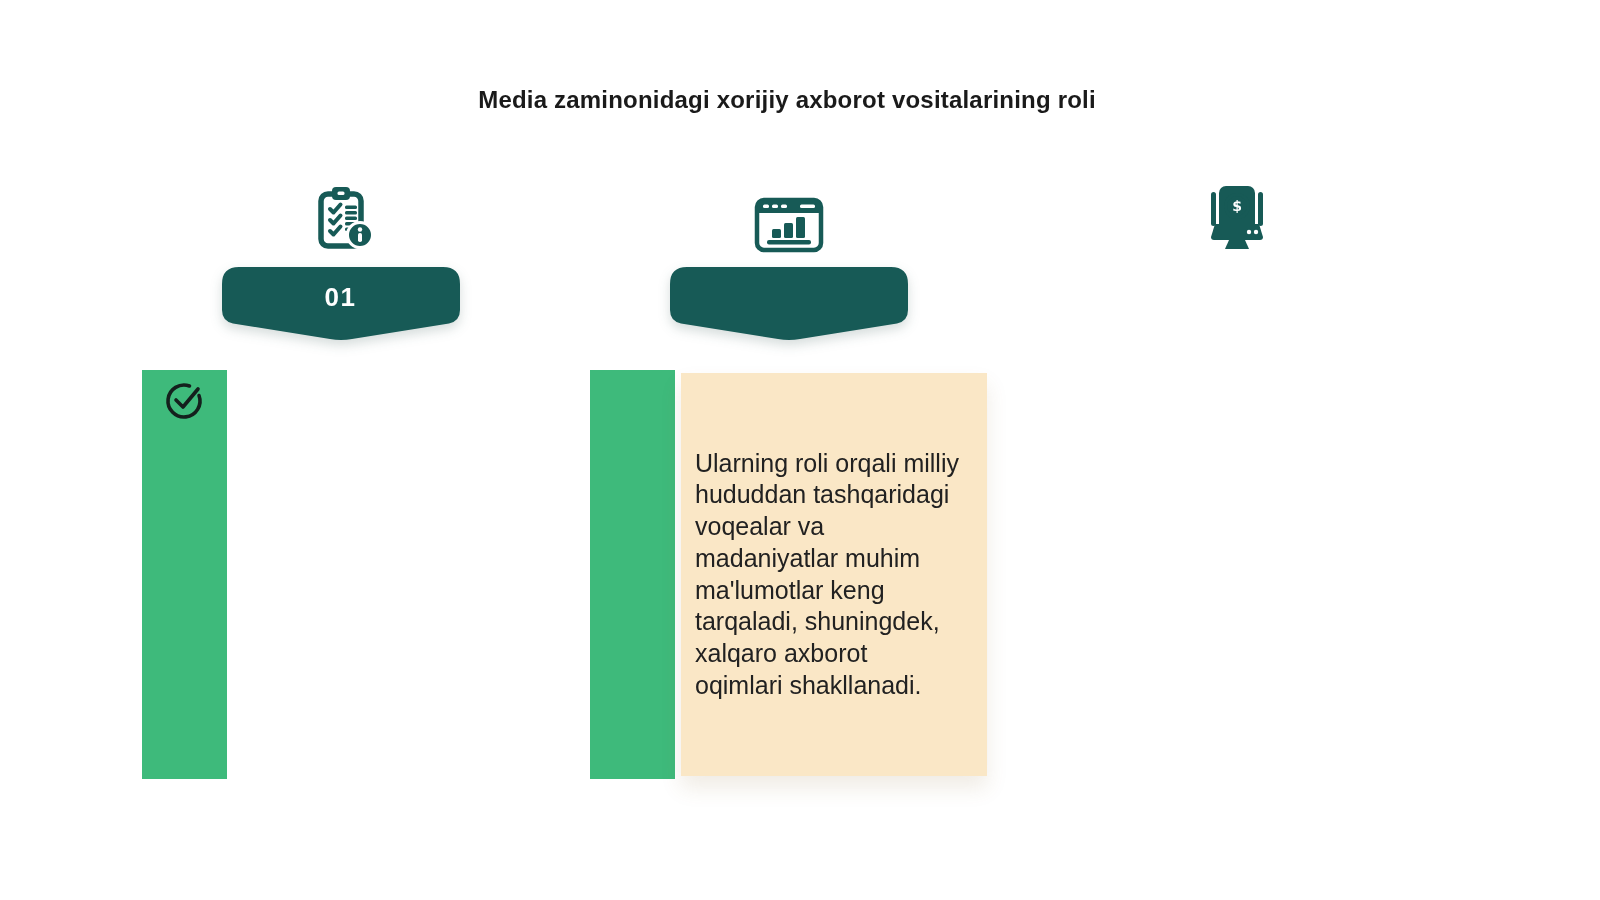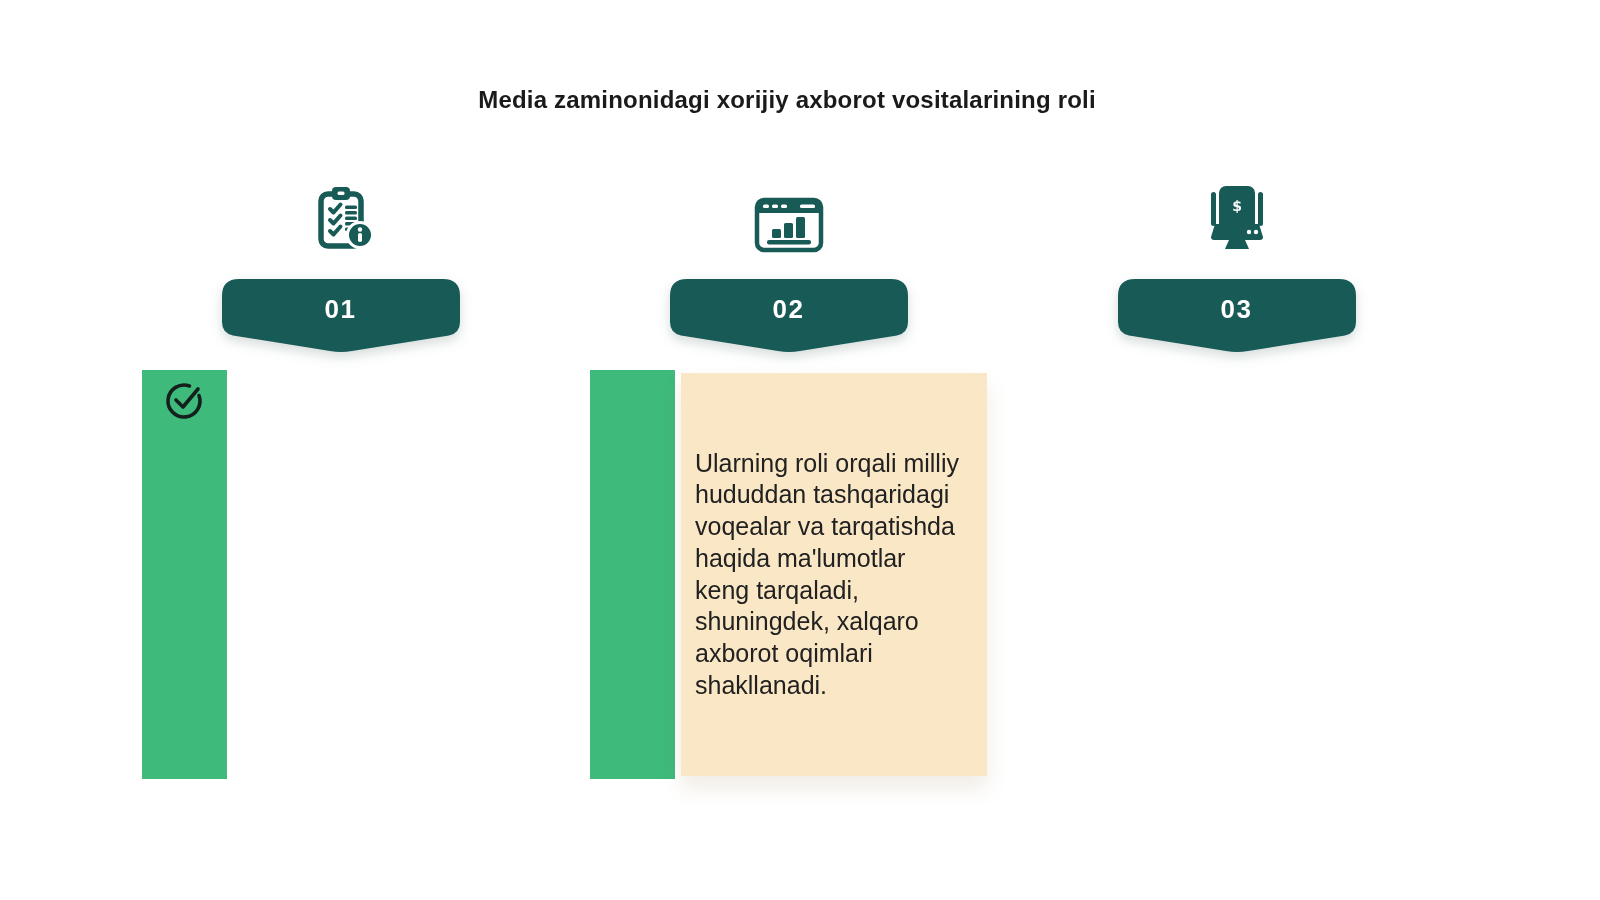--- a/index.html
+++ b/index.html
@@ -19,21 +19,21 @@
   .col{position:absolute;top:0;width:397px;height:900px;}
   .col-1{left:142px;}
   .col-2{left:590px;}
   .col-3{left:1038px;}
   .icon-wrap{
     position:absolute;top:182px;left:calc(50% - 40px);
     width:80px;height:72px;
     display:flex;align-items:flex-end;justify-content:center;
   }
   .banner{
-    position:absolute;top:278px;left:calc(50% - 120px);
+    position:absolute;top:266px;left:calc(50% - 120px);
     width:240px;height:80px;
     filter:drop-shadow(0 5px 6px rgba(20,60,55,0.18));
   }
   .banner svg{position:absolute;top:0;left:0;}
   .banner-shape{fill:var(--teal,#175a56);}
   .banner-number{
     position:absolute;top:0;left:0;width:240px;height:62px;
     display:flex;align-items:center;justify-content:center;
     color:var(--number_text,#fff);font-size:26px;font-weight:700;letter-spacing:1.5px;
   }
@@ -113,45 +113,38 @@
         <rect class="tealfill" x="14" y="46" width="44" height="4.5" rx="2"></rect>
         <rect class="tealfill" x="19" y="35" width="9" height="9" rx="1.5"></rect>
         <rect class="tealfill" x="31" y="29" width="9" height="15" rx="1.5"></rect>
         <rect class="tealfill" x="43" y="23" width="9" height="21" rx="1.5"></rect>
       </svg>
     </div>
     <div class="banner">
       <svg width="240" height="80" viewBox="0 0 240 80" aria-hidden="true">
         <path class="banner-shape" d="M18 1 H222 Q239 1 239 18 V44 Q239 55 228 57.5 L131 73 Q120 75 109 73 L12 57.5 Q1 55 1 44 V18 Q1 1 18 1 Z"></path>
       </svg>
-      <div class="banner-number">02</div>
     </div>
     <div class="card">
       <div class="stripe"></div>
       <div class="card-body">
-        <div class="card-text">Ularning roli orqali milliy hududdan tashqaridagi voqealar va tarqatishda haqida ma'lumotlar keng tarqaladi, shuningdek, xalqaro axborot oqimlari shakllanadi.</div>
+        <div class="card-text">Ularning roli orqali milliy hududdan tashqaridagi voqealar va madaniyatlar muhim ma'lumotlar keng tarqaladi, shuningdek, xalqaro axborot oqimlari shakllanadi.</div>
       </div>
     </div>
   </div>
 
   <div class="col col-3">
     <div class="icon-wrap">
       <svg width="72" height="72" viewBox="0 0 72 72" aria-hidden="true">
         <rect class="tealfill" x="10" y="10" width="5" height="34" rx="2.5"></rect>
         <rect class="tealfill" x="57" y="10" width="5" height="34" rx="2.5"></rect>
         <rect class="tealfill" x="18" y="4" width="36" height="52" rx="7"></rect>
         <path class="tealfill" d="M10 55 L14 42 H58 L62 55 Q62 58 59 58 H13 Q10 58 10 55 Z"></path>
         <circle class="tealstroke" cx="36" cy="24" r="11.5" stroke="#ffffff" stroke-width="3"></circle>
         <text x="36" y="29" text-anchor="middle" fill="#ffffff" font-size="14" font-weight="bold" font-family="DejaVu Sans, sans-serif">$</text>
         <circle class="whitefill" cx="48" cy="50" r="2.2"></circle>
         <circle class="whitefill" cx="55" cy="50" r="2.2"></circle>
         <path class="tealfill" d="M28 58 H44 L48 67 H24 Z"></path>
       </svg>
     </div>
-    <div class="banner">
-      <svg width="240" height="80" viewBox="0 0 240 80" aria-hidden="true">
-        <path class="banner-shape" d="M18 1 H222 Q239 1 239 18 V44 Q239 55 228 57.5 L131 73 Q120 75 109 73 L12 57.5 Q1 55 1 44 V18 Q1 1 18 1 Z"></path>
-      </svg>
-      <div class="banner-number">03</div>
-    </div>
   </div>
 
 </div>
 
 </body></html>

